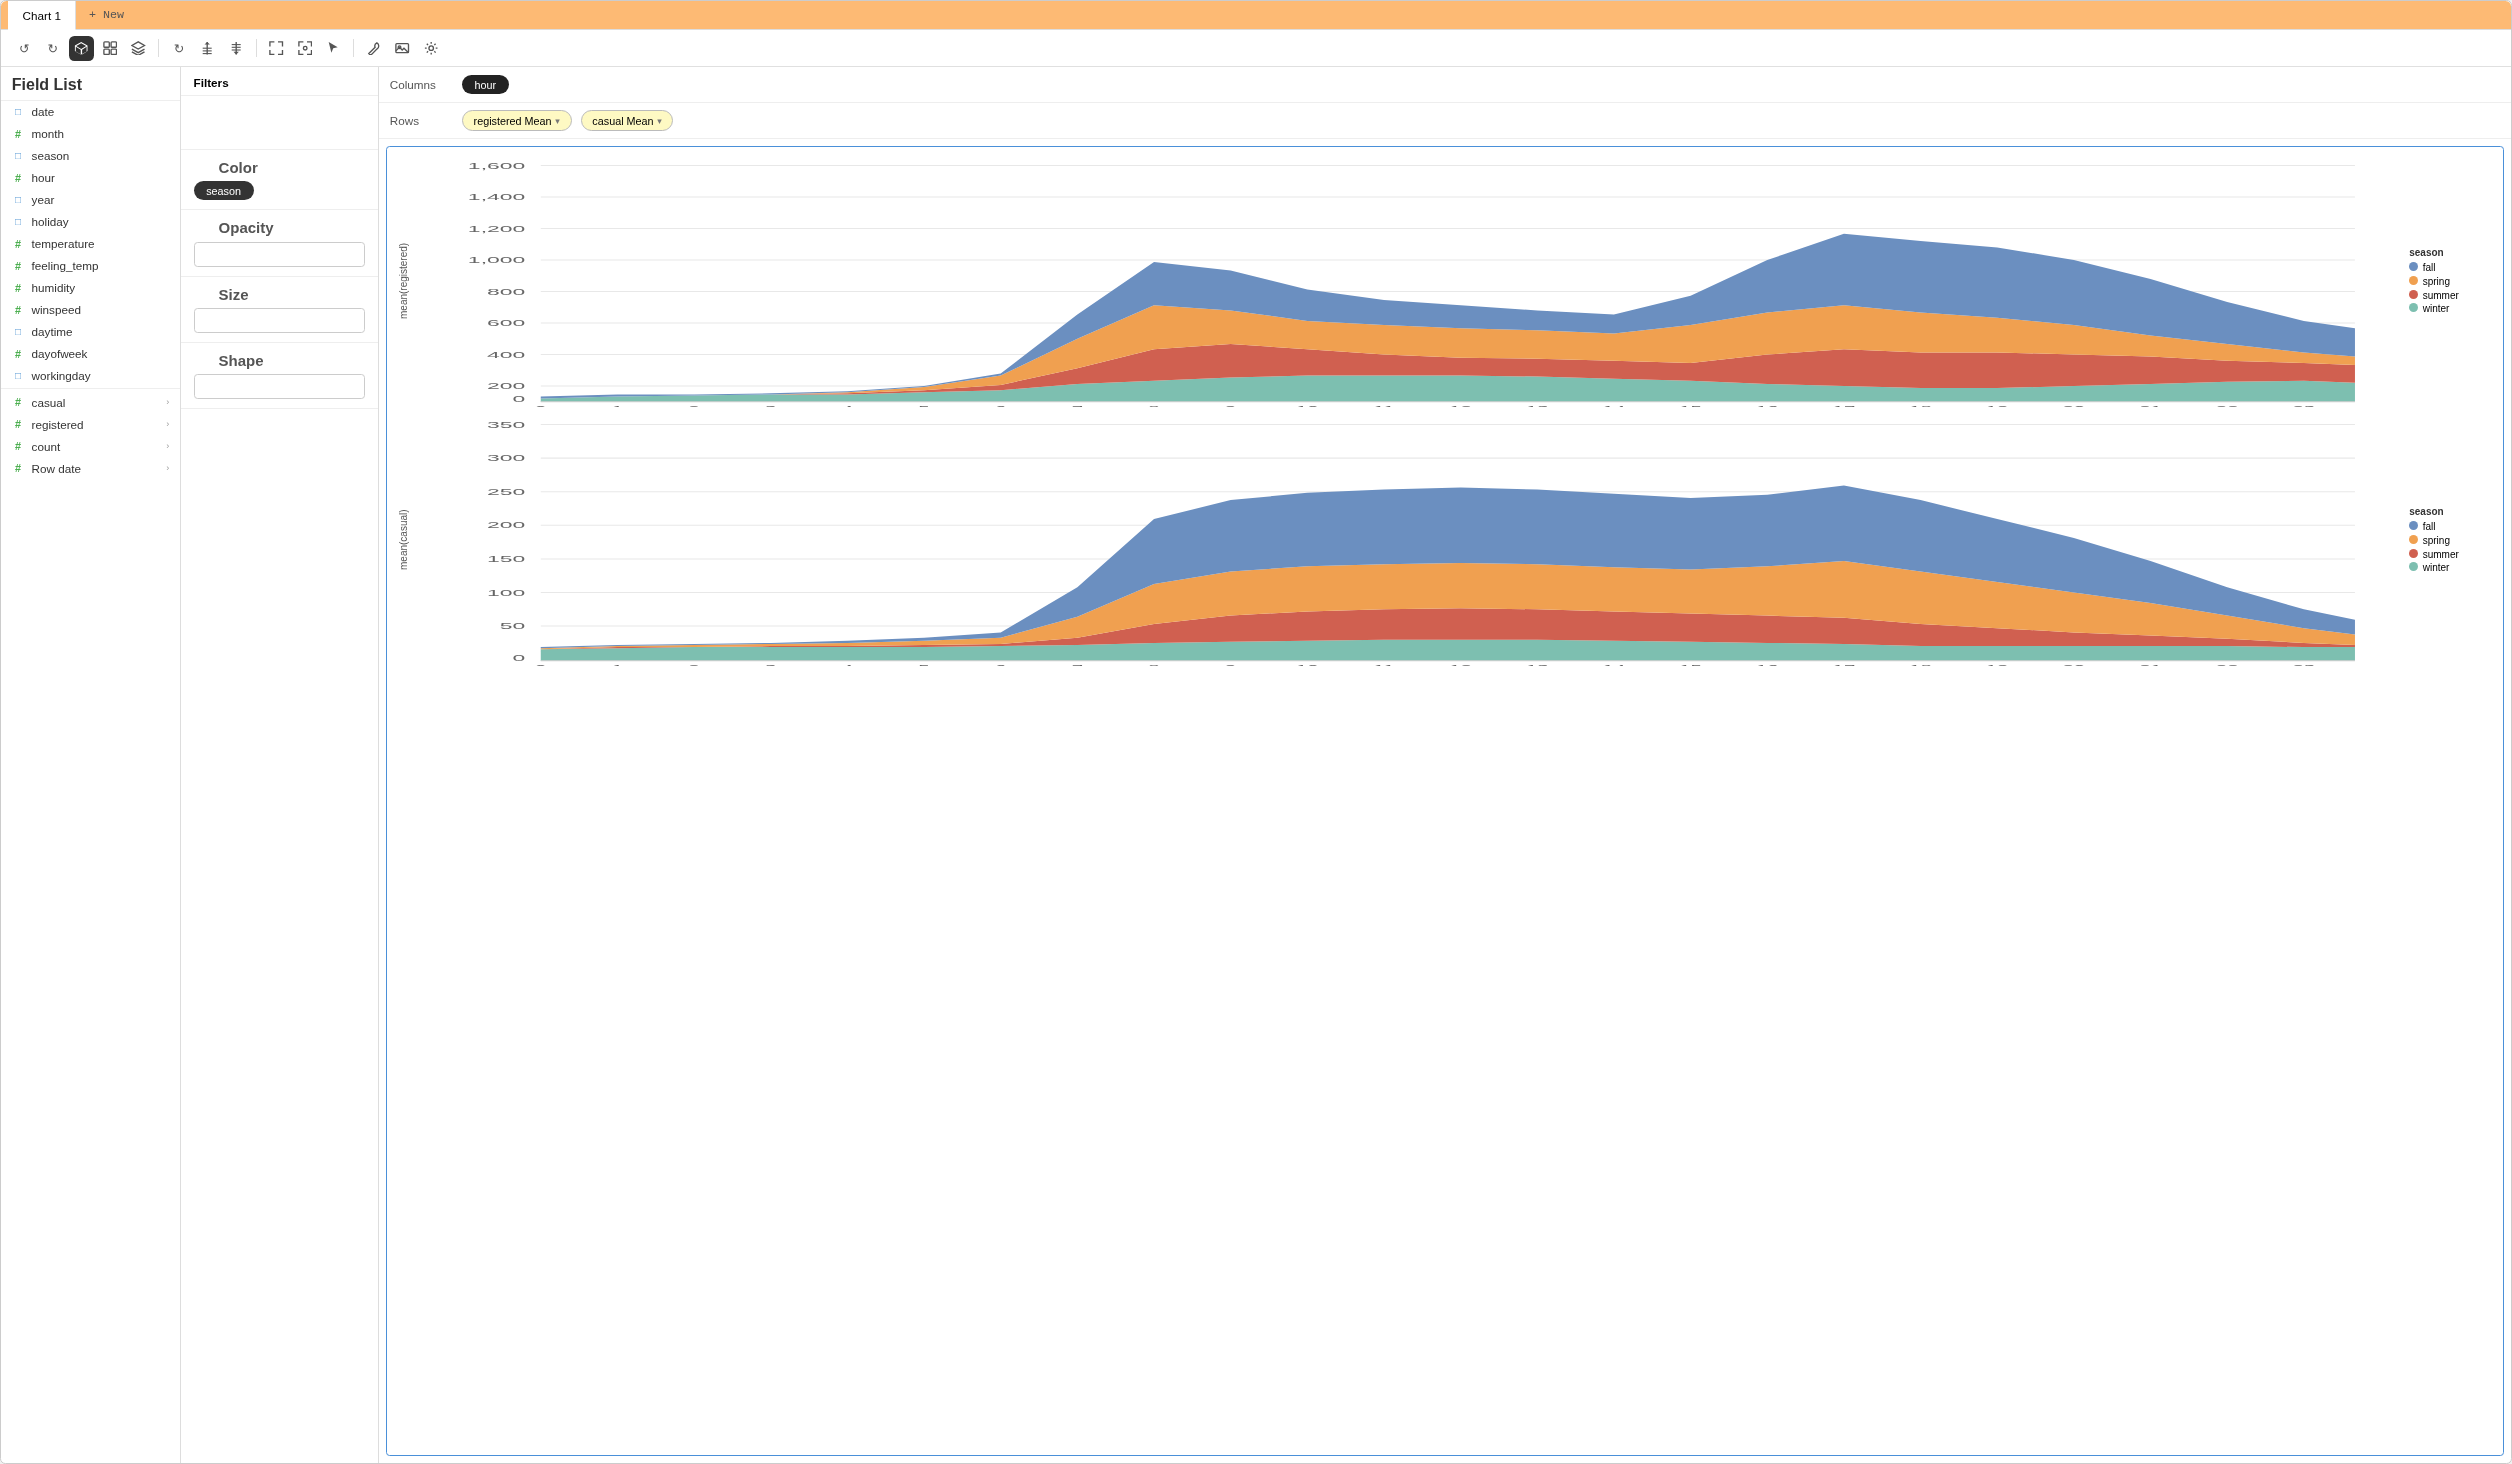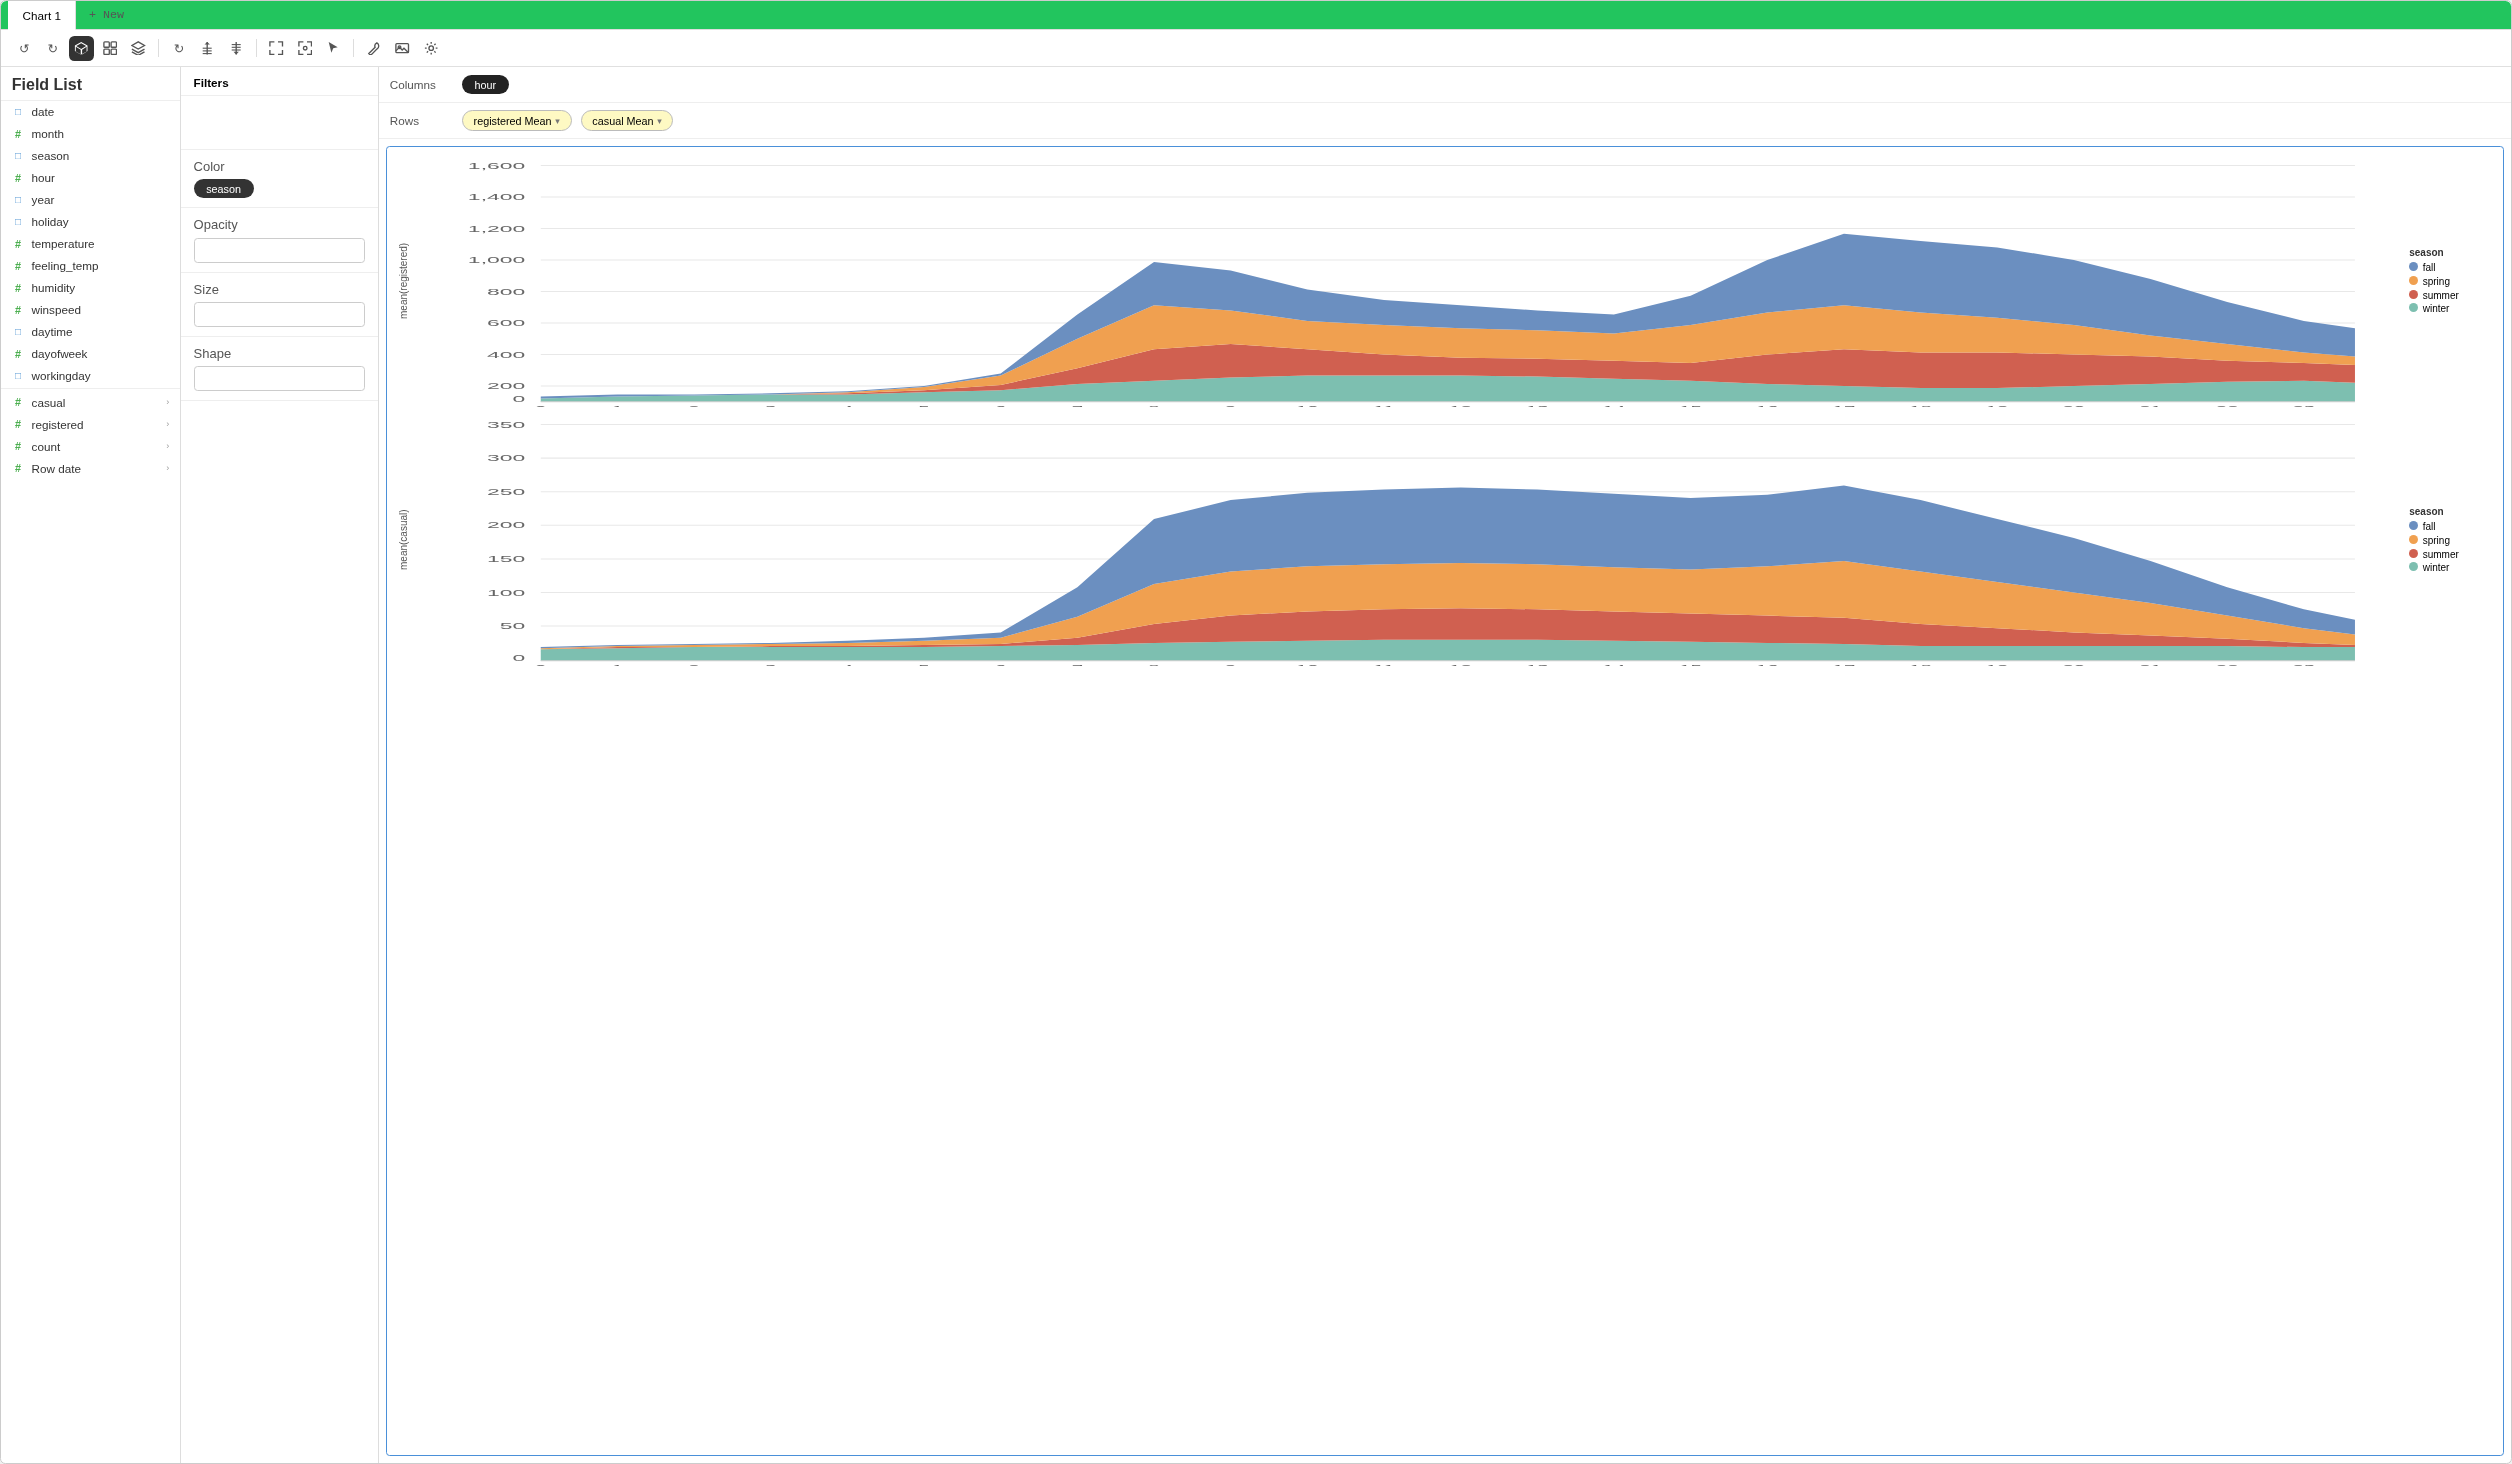--- a/index.html
+++ b/index.html
@@ -1,21 +1,21 @@
 <!DOCTYPE html>
 <html style="font-size:14.4px"><head>
   <meta charset="utf-8">
   <style>
     * { box-sizing: border-box; margin: 0; padding: 0; }
     body { font-family: -apple-system, BlinkMacSystemFont, 'Segoe UI', Arial, sans-serif; font-size: 11.7px; background: #f0f0f0; }
 
     .app-container { background: #fff; border: 0.9px solid #ccc; border-radius: 5.4px; width: 100%; min-height: 100vh; display: flex; flex-direction: column; }
 
     
-    .tab-bar { display: flex; align-items: center; border-bottom: 0.9px solid #ddd; padding: 0 7.2px; background: #22c55e; border-radius: 5.4px 5.4px 0 0; }
+    .tab-bar { display: flex; align-items: center; border-bottom: 0.9px solid #ddd; padding: 0 7.2px; background: #fdba74; border-radius: 5.4px 5.4px 0 0; }
     .tab-item { padding: 7.2px 14.4px; font-size: 11.7px; cursor: pointer; border-right: 0.9px solid #ddd; background: #fff; border-bottom: 1.8px solid #fff; margin-bottom: -0.9px; }
     .tab-item.active { background: #fff; font-weight: 500; }
     .tab-new { padding: 7.2px 12.6px; color: #555; cursor: pointer; font-size: 11.7px; font-family: Liberation Mono, monospace; }
 
     
     .toolbar { display: flex; align-items: center; gap: 3.6px; padding: 5.4px 10.8px; border-bottom: 0.9px solid #e0e0e0; background: #fff; }
     .toolbar-btn { width: 25px; height: 25px; border: none; background: transparent; cursor: pointer; border-radius: 3.6px; display: flex; align-items: center; justify-content: center; font-size: 12.6px; color: #555; }
     .toolbar-btn.active { background: #333; color: #fff; border-radius: 5.4px; }
     .toolbar-sep { width: 0.9px; height: 18px; background: #ddd; margin: 0 3.6px; }
 
@@ -30,21 +30,21 @@
     .field-icon.dim { color: #5b9bd5; }
     .field-icon.hash { color: #4caf50; font-size: 10.8px; }
     .field-name { flex: 1; color: #333; }
     .field-expand { color: #999; font-size: 9px; }
     .field-section-divider { border-top: 0.9px solid #eee; margin: 1.8px 0; }
 
     
     .filters-panel { width: 198px; border-right: 0.9px solid #ddd; padding: 0; }
     .filters-header { font-weight: 600; padding: 9px 12.6px 5.4px; font-size: 11.7px; border-bottom: 0.9px solid #eee; }
     .control-section { padding: 9px 12.6px; border-bottom: 0.9px solid #eee; }
-    .control-label { font-size: 13px; color: #555; margin-bottom: 5.4px; font-weight: 400; }
+    .control-label { font-size: 15px; color: #555; margin-bottom: 5.4px; font-weight: 700; margin-left: 25px; }
     .color-pill { background: #333; color: #fff; border-radius: 10.8px; padding: 3.6px 12.6px; font-size: 10.8px; display: inline-block; }
     .control-input-box { border: 0.9px solid #ccc; border-radius: 3.6px; height: 25px; width: 100%; background: #fff; }
 
     
     .config-panel { flex: 1; display: flex; flex-direction: column; }
     .config-row { display: flex; align-items: center; padding: 5.4px 10.8px; border-bottom: 0.9px solid #eee; gap: 9px; min-height: 36px; }
     .config-label { font-size: 11.7px; color: #555; width: 63px; flex-shrink: 0; font-weight: 500; }
     .pill-dark { background: #222; color: #fff; border-radius: 10.8px; padding: 3.6px 12.6px; font-size: 10.8px; display: inline-flex; align-items: center; gap: 3.6px; }
     .pill-outline { border: 0.9px solid #bbb; border-radius: 10.8px; padding: 3.6px 10.8px; font-size: 10.8px; display: inline-flex; align-items: center; gap: 3.6px; background: #fef9c3; cursor: pointer; }
     .pill-caret { font-size: 9px; color: #777; }

